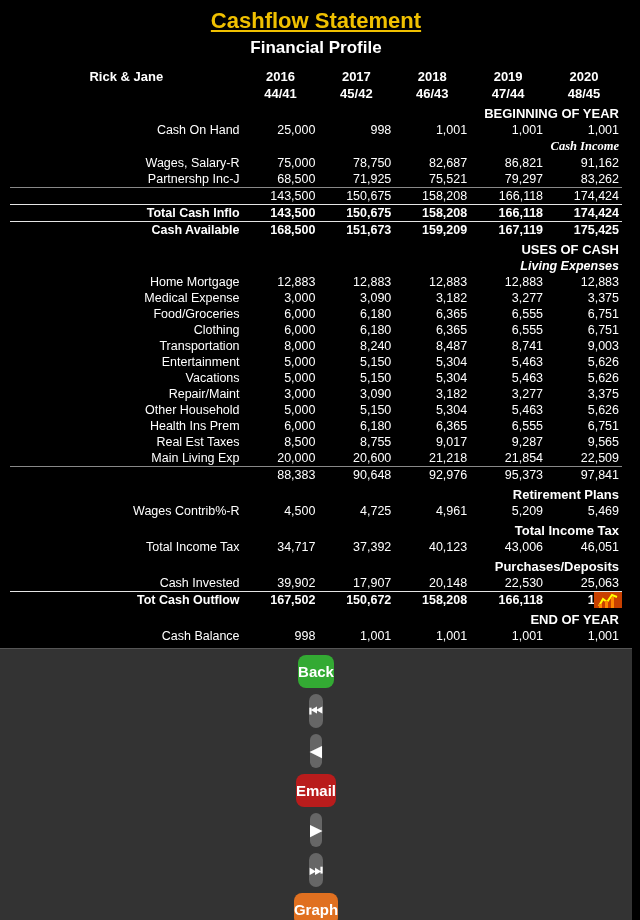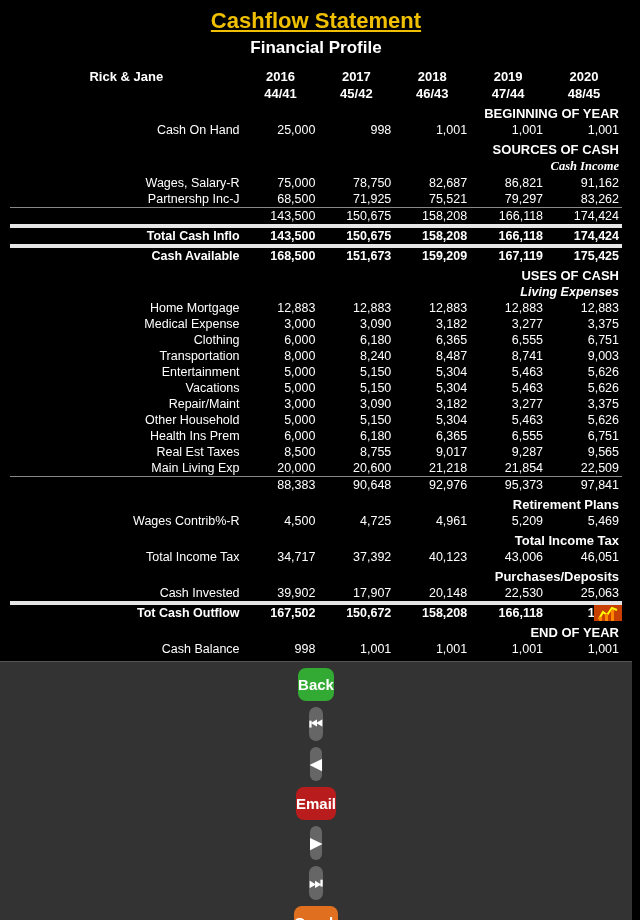--- a/index.html
+++ b/index.html
@@ -60,21 +60,21 @@
       padding-top: 4px;
     }
     .subsection-header td {
       font-style: italic;
       font-weight: bold;
       padding-left: 2px;
     }
     .indent td.col-label { padding-left: 14px; }
     .double-indent td.col-label { padding-left: 22px; }
     .total-row td {
-      border-top: 4px solid #e5e5e5;
+      border-top: 1px solid #e5e5e5;
     }
     .bold-row td { font-weight: bold; }
     .subtotal-row td {
       border-top: 1px solid #888;
     }
     .toolbar {
       display: flex;
       flex-direction: column;
       align-items: center;
       background: #333;
@@ -153,23 +153,20 @@
       </tr>
       <tr class="indent">
         <td class="col-label">Cash On Hand</td>
         <td class="col-num">25,000</td>
         <td class="col-num">998</td>
         <td class="col-num">1,001</td>
         <td class="col-num">1,001</td>
         <td class="col-num">1,001</td>
       </tr>
 
-      <tr class="section-header">
-        <td class="col-label" colspan="6">SOURCES OF CASH</td>
-      </tr>
       <tr class="subsection-header">
         <td class="col-label" colspan="6" style="padding-left:6px;font-family:Liberation Serif, serif;">Cash Income</td>
       </tr>
       <tr class="double-indent">
         <td class="col-label">Wages, Salary-R</td>
         <td class="col-num">75,000</td>
         <td class="col-num">78,750</td>
         <td class="col-num">82,687</td>
         <td class="col-num">86,821</td>
         <td class="col-num">91,162</td>
@@ -221,20 +218,28 @@
         <td class="col-num">12,883</td>
         <td class="col-num">12,883</td>
       </tr>
       <tr class="double-indent">
         <td class="col-label">Medical Expense</td>
         <td class="col-num">3,000</td>
         <td class="col-num">3,090</td>
         <td class="col-num">3,182</td>
         <td class="col-num">3,277</td>
         <td class="col-num">3,375</td>
+      </tr>
+      <tr class="double-indent">
+        <td class="col-label">Food/Groceries</td>
+        <td class="col-num">6,000</td>
+        <td class="col-num">6,180</td>
+        <td class="col-num">6,365</td>
+        <td class="col-num">6,555</td>
+        <td class="col-num">6,751</td>
       </tr>
       <tr class="double-indent">
         <td class="col-label">Clothing</td>
         <td class="col-num">6,000</td>
         <td class="col-num">6,180</td>
         <td class="col-num">6,365</td>
         <td class="col-num">6,555</td>
         <td class="col-num">6,751</td>
       </tr>
       <tr class="double-indent">

